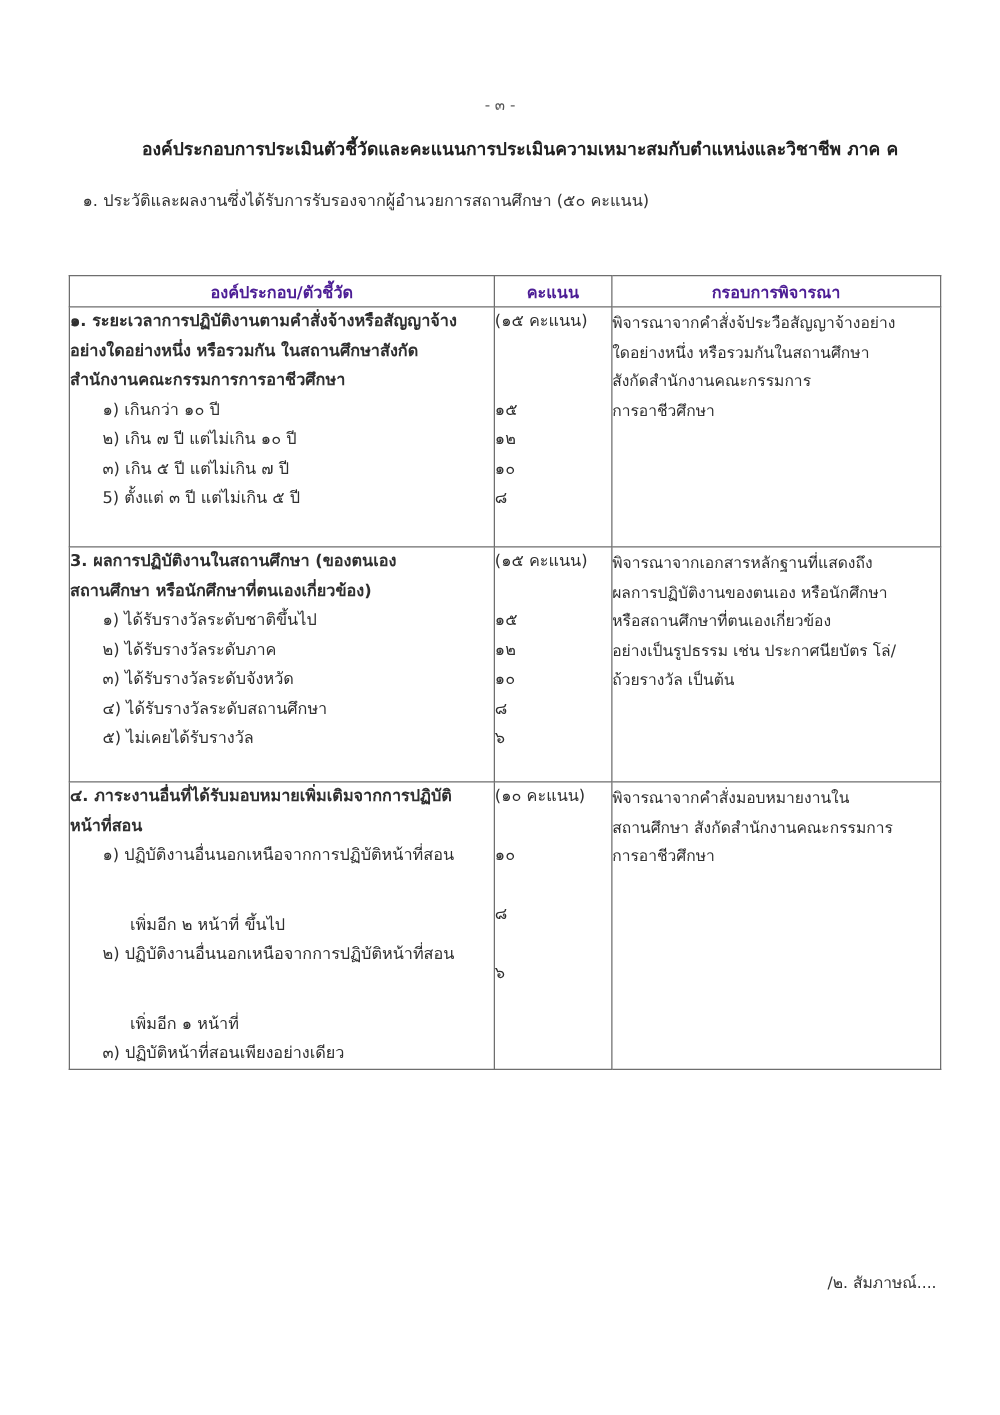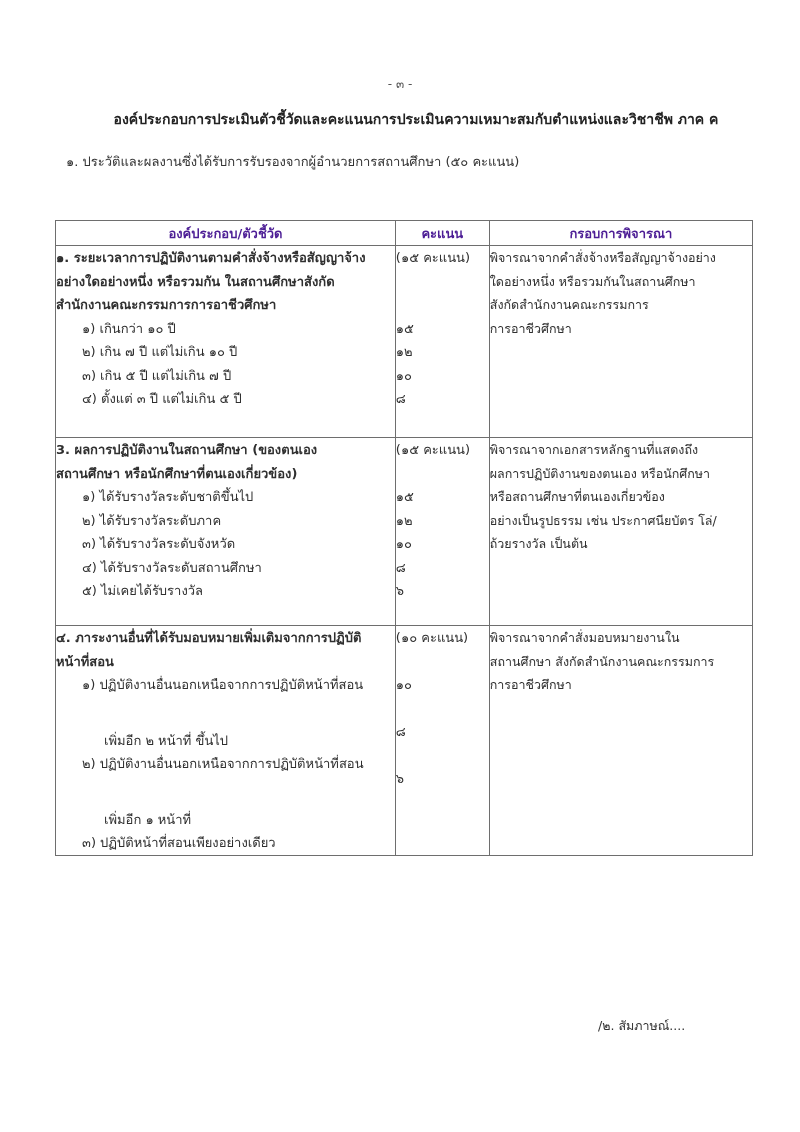--- a/index.html
+++ b/index.html
@@ -15,21 +15,21 @@
   table.criteria th { height: 24px; font-weight: bold; font-size: 13px; text-align: center; vertical-align: middle; color: #4c1d95; }
   col.c1 { width: 340px; } col.c2 { width: 94px; } col.c3 { width: 264px; }
   .cell1 { padding: 4px 6px 10px 6px; }
   .cell2 { padding: 4px 0 10px 0; }
   .cell3 { padding: 4px 6px 10px 6px; }
   .line { line-height: 23.5px; min-height: 23.5px; white-space: nowrap; }
   .head { font-weight: bold; }
   .sub { padding-left: 26px; }
   .sub2 { padding-left: 48px; margin-top: 32px; }
   .note { line-height: 23.5px; font-size: 12.5px; }
-  .footer { position: absolute; left: 598px; top: 1016px; font-size: 12.5px; color: #333; }
+  .footer { position: absolute; left: 662px; top: 1016px; font-size: 12.5px; color: #333; }
 </style>
 </head>
 <body>
 
 <div class="page-num">- ๓ -</div>
 <div class="title">องค์ประกอบการประเมินตัวชี้วัดและคะแนนการประเมินความเหมาะสมกับตำแหน่งและวิชาชีพ ภาค ค</div>
 
 <div class="intro">
   <div>๑. ประวัติและผลงานซึ่งได้รับการรับรองจากผู้อำนวยการสถานศึกษา (๕๐ คะแนน)</div>
 </div>
@@ -50,33 +50,33 @@
   <tbody>
 
     <tr style="height:192px">
       <td class="cell1">
         <div class="line head">๑. ระยะเวลาการปฏิบัติงานตามคำสั่งจ้างหรือสัญญาจ้าง</div>
         <div class="line head">อย่างใดอย่างหนึ่ง หรือรวมกัน ในสถานศึกษาสังกัด</div>
         <div class="line head">สำนักงานคณะกรรมการการอาชีวศึกษา</div>
         <div class="line sub">๑) เกินกว่า ๑๐ ปี</div>
         <div class="line sub">๒) เกิน ๗ ปี แต่ไม่เกิน ๑๐ ปี</div>
         <div class="line sub">๓) เกิน ๕ ปี แต่ไม่เกิน ๗ ปี</div>
-        <div class="line sub">๔) ตั้งแต่ ๓ ปี แต่ไม่เกิน ๕ ปี</div>
+        <div class="line sub">5) ตั้งแต่ ๓ ปี แต่ไม่เกิน ๕ ปี</div>
       </td>
       <td class="cell2">
         <div class="line">(๑๕ คะแนน)</div>
         <div class="line"></div>
           <div class="line"></div>
         <div class="line">๑๕</div>
         <div class="line">๑๒</div>
         <div class="line">๑๐</div>
         <div class="line">๘</div>
       </td>
       <td class="cell3">
-        <div class="note">พิจารณาจากคำสั่งจ้างหรือสัญญาจ้างอย่าง</div>
+        <div class="note">พิจารณาจากคำสั่งจ้ประวือสัญญาจ้างอย่าง</div>
         <div class="note">ใดอย่างหนึ่ง หรือรวมกันในสถานศึกษา</div>
         <div class="note">สังกัดสำนักงานคณะกรรมการ</div>
         <div class="note">การอาชีวศึกษา</div>
       </td>
     </tr>
 
     <tr style="height:188px">
       <td class="cell1">
         <div class="line head">3. ผลการปฏิบัติงานในสถานศึกษา (ของตนเอง</div>
         <div class="line head">สถานศึกษา หรือนักศึกษาที่ตนเองเกี่ยวข้อง)</div>

